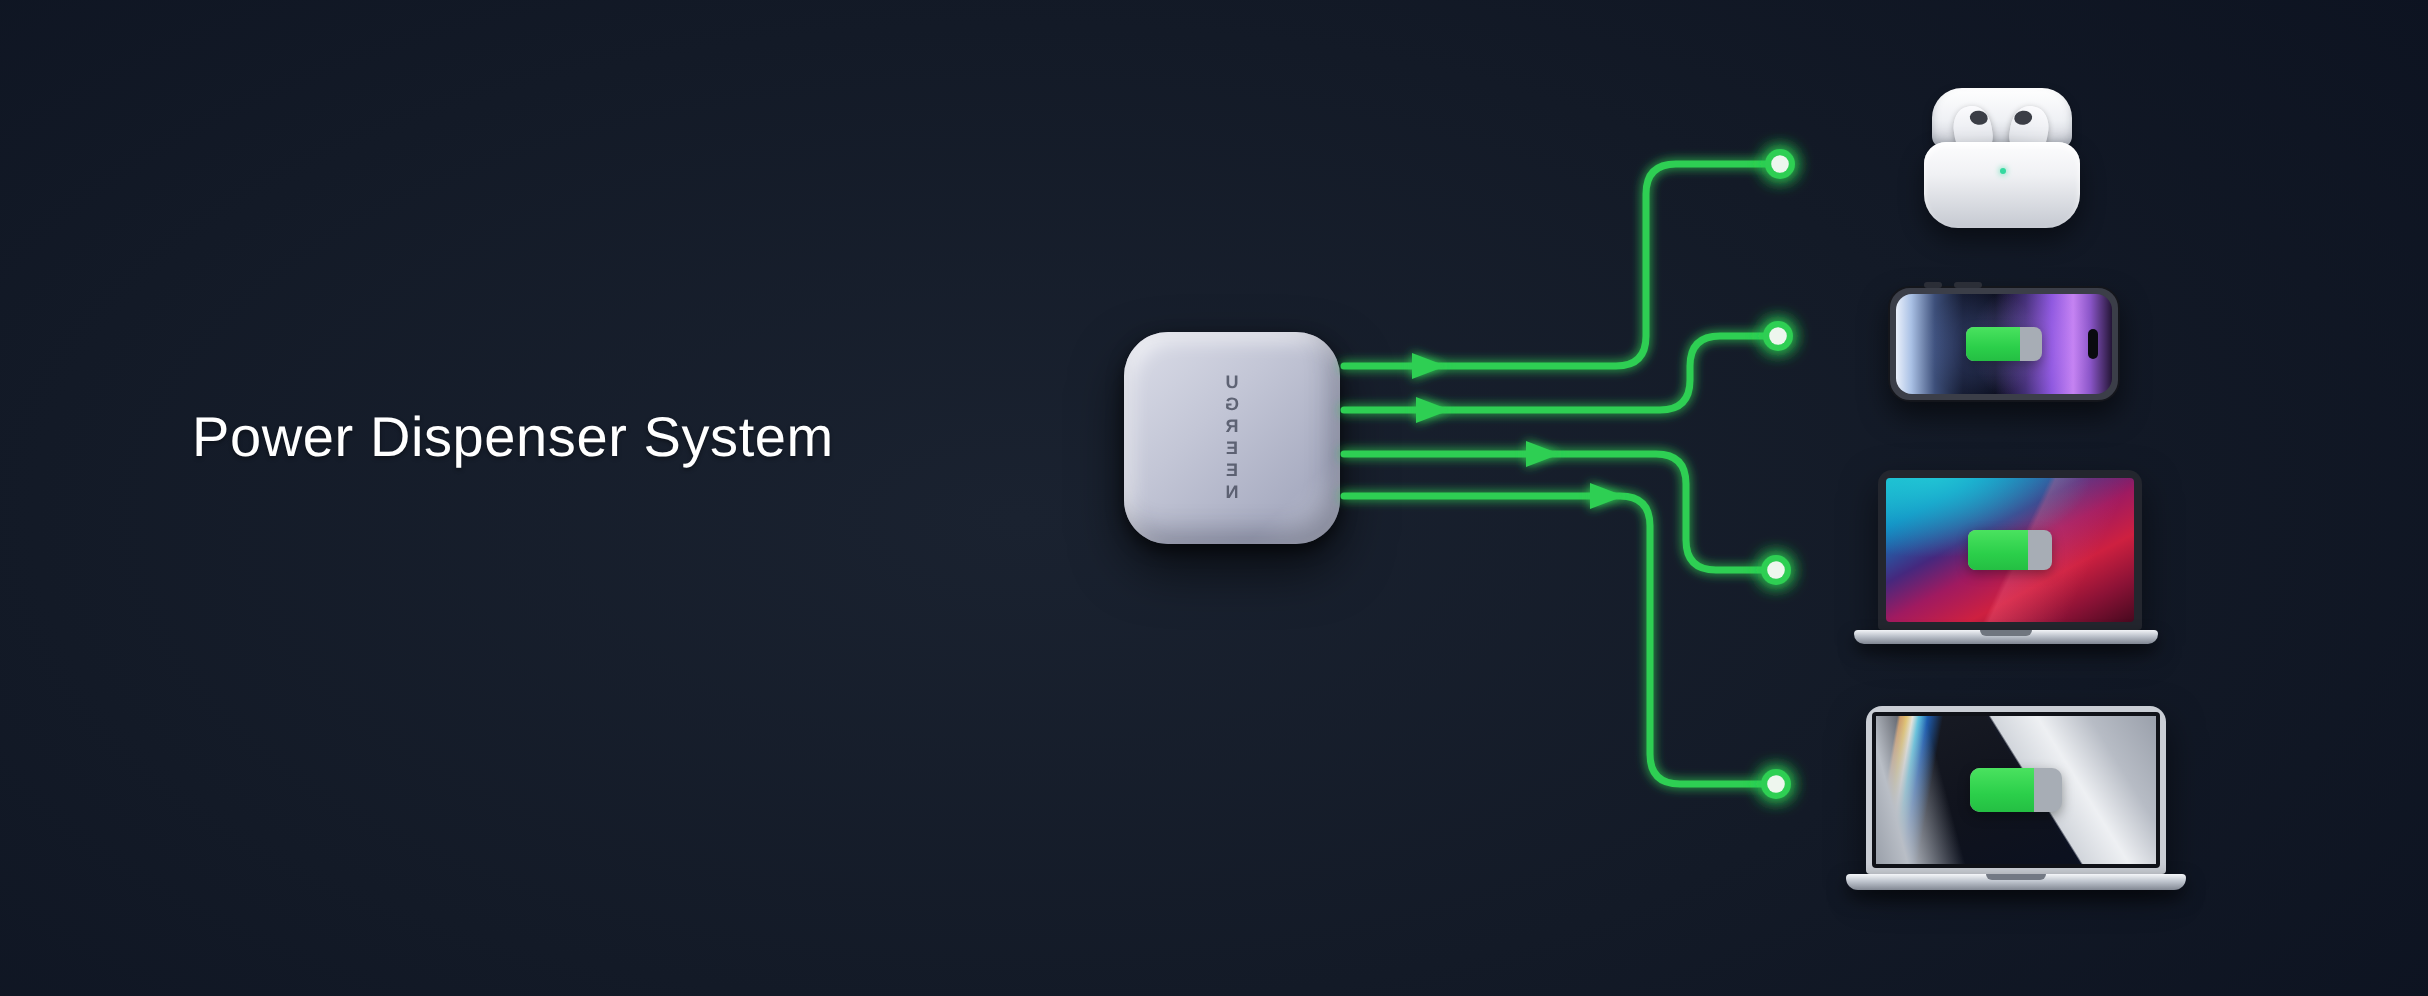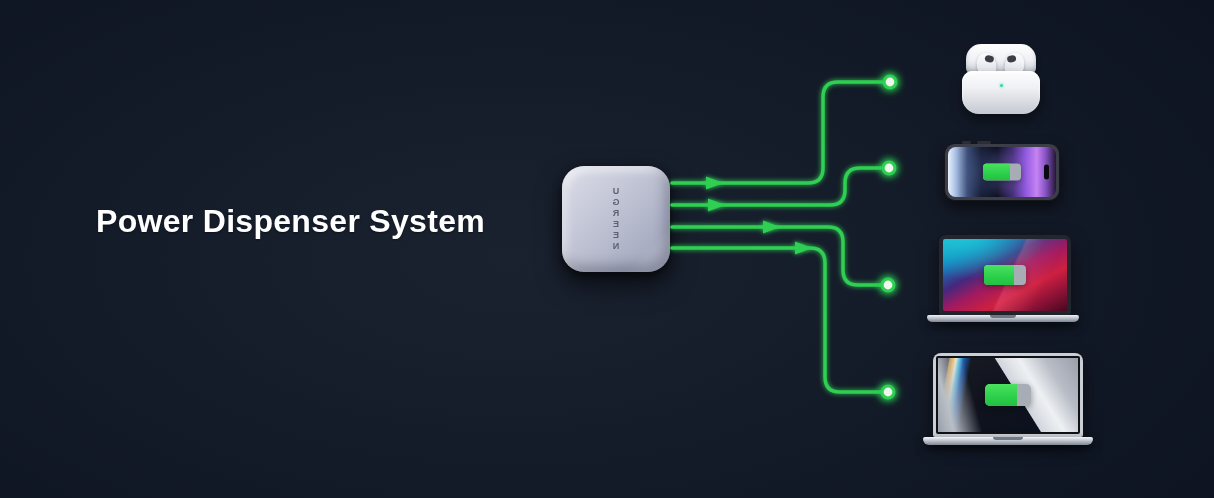--- a/index.html
+++ b/index.html
@@ -5,21 +5,21 @@
   html,body{margin:0;padding:0;background:#06090f;}
   .stage{
     position:relative;width:1214px;height:498px;overflow:hidden;
     font-family:"Liberation Sans",sans-serif;
     background:
       radial-gradient(78% 95% at 42% 52%, #1a2230 0%, #131a27 52%, #0c1220 100%);
   }
   
   .headline{
     position:absolute;left:96px;top:203px;margin:0;
-    font-size:32px;font-weight:700;color:#ffffff;letter-spacing:.3px;
+    font-size:28px;font-weight:400;color:#ffffff;letter-spacing:.3px;
     text-shadow:0 1px 2px rgba(0,0,0,.4);
   }
   
   .charger{
     position:absolute;left:562px;top:166px;width:108px;height:106px;
     border-radius:22px;
     background:linear-gradient(135deg,#dcdee9 0%,#c3c6d6 40%,#a9adc2 78%,#b7bac9 100%);
     box-shadow:0 12px 26px rgba(0,0,0,.6),0 3px 8px rgba(0,0,0,.55),
                inset -5px -7px 12px rgba(24,28,46,.28), inset 4px 5px 9px rgba(255,255,255,.55);
     display:flex;align-items:center;justify-content:center;

